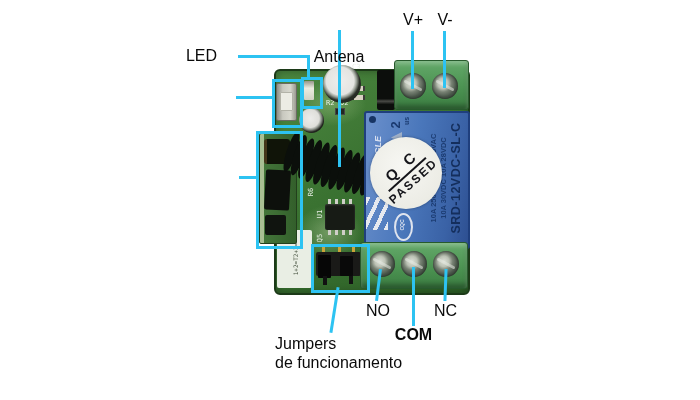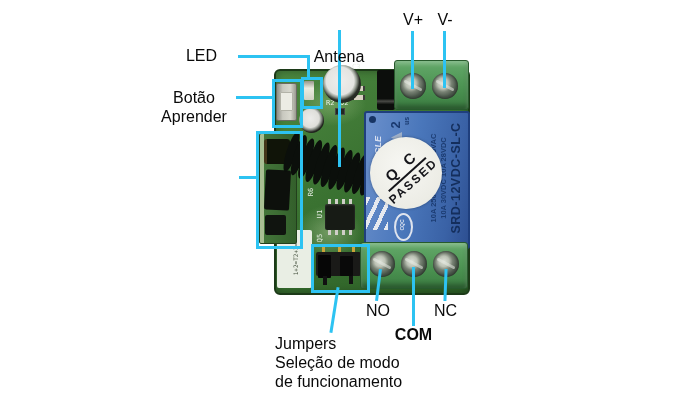--- a/index.html
+++ b/index.html
@@ -158,35 +158,30 @@
     <span>V+</span>
   </div>
   <div class="abs label" style="left:430px;top:10px;width:30px;">
     <span>V-</span>
   </div>
 
   <div class="abs label" style="left:165px;top:46px;width:73px;">
     <div>LED</div>
   </div>
 
-  <div class="abs label" style="left:152px;top:88px;width:84px;">
-    <div>Botão</div>
-    <div>Aprender</div>
-  </div>
 
 
   <div class="abs label" style="left:361px;top:301px;width:34px;">
     <span>NO</span>
   </div>
   <div class="abs label" style="left:391px;top:325px;width:45px;font-weight:bold;">
     <span>COM</span>
   </div>
   <div class="abs label" style="left:429px;top:301px;width:33px;">
     <span>NC</span>
   </div>
 
   <div class="abs label label-left" style="left:275px;top:334px;width:160px;text-align:left;">
     <div>Jumpers</div>
-    <div>Seleção de modo</div>
     <div>de funcionamento</div>
   </div>
 
 </div>
 
 </body></html>

